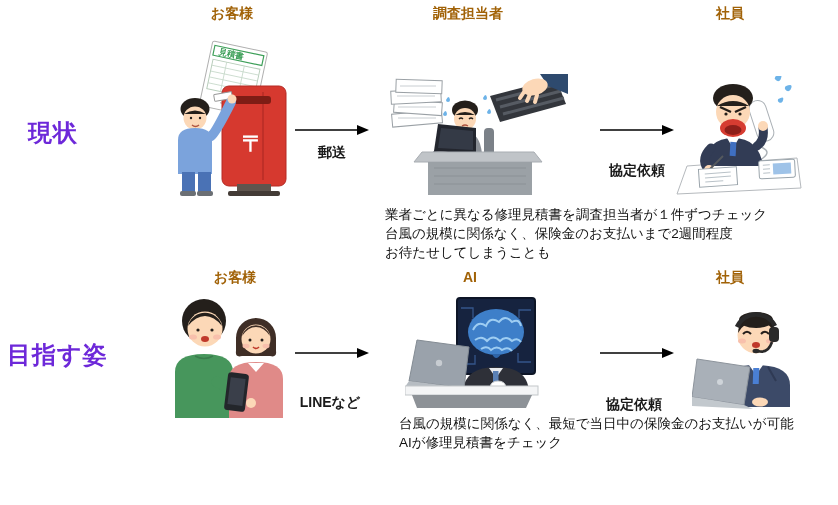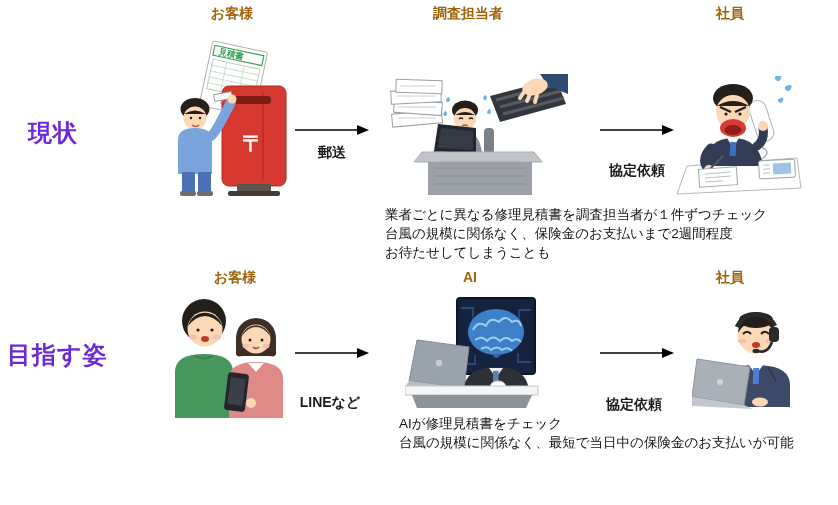--- a/index.html
+++ b/index.html
@@ -271,17 +271,17 @@
     </g>
     <g>
       <polygon points="5,62 58,70 52,108 0,100" fill="#a9b0b8" stroke="#8d949c"></polygon>
       <circle cx="28" cy="85" r="3" fill="#cfd4d9"></circle>
       <polygon points="0,100 52,108 61,112 0,109" fill="#c2c8cd"></polygon>
       <ellipse cx="68" cy="105" rx="8" ry="4.5" fill="#fcd8b7"></ellipse>
     </g>
   </svg>
 
   <div class="caption" style="left:399px; top:414px;">
+    <div>台風の規模に関係なく、最短で当日中の保険金のお支払いが可能</div>
     <div>AIが修理見積書をチェック</div>
-    <div>台風の規模に関係なく、最短で当日中の保険金のお支払いが可能</div>
   </div>
 
 </div>
 
 </body></html>

